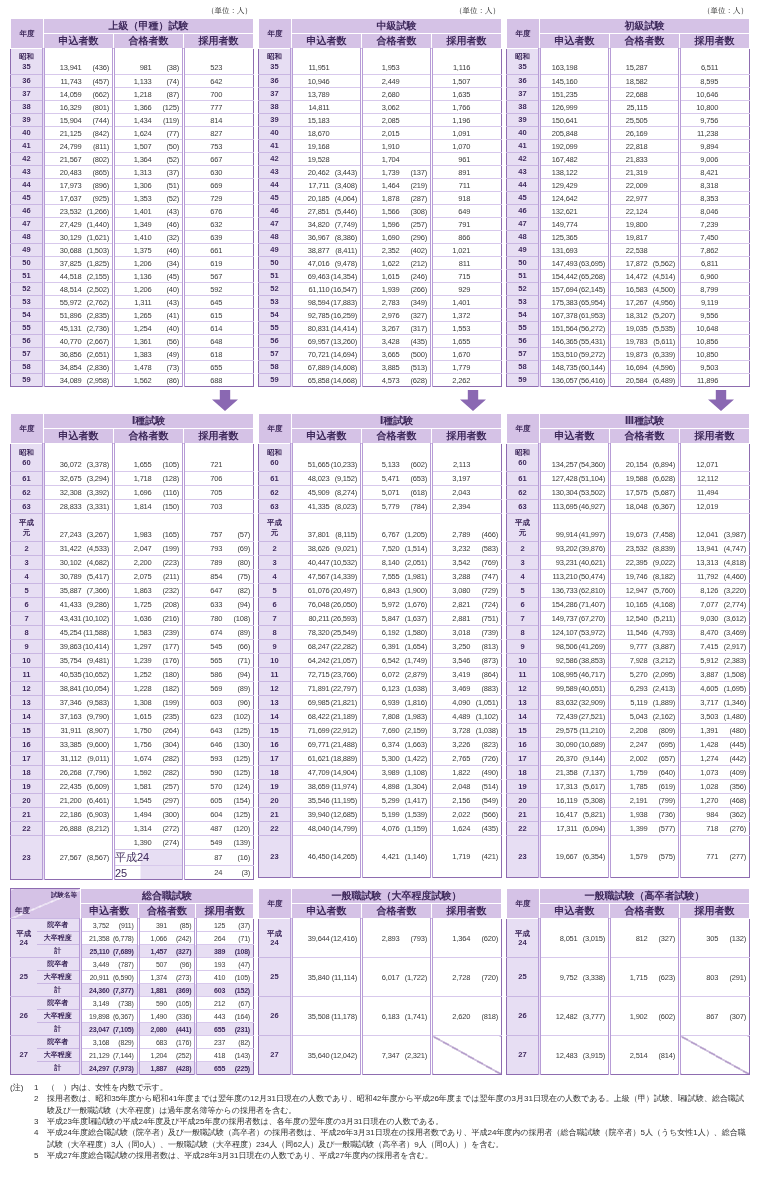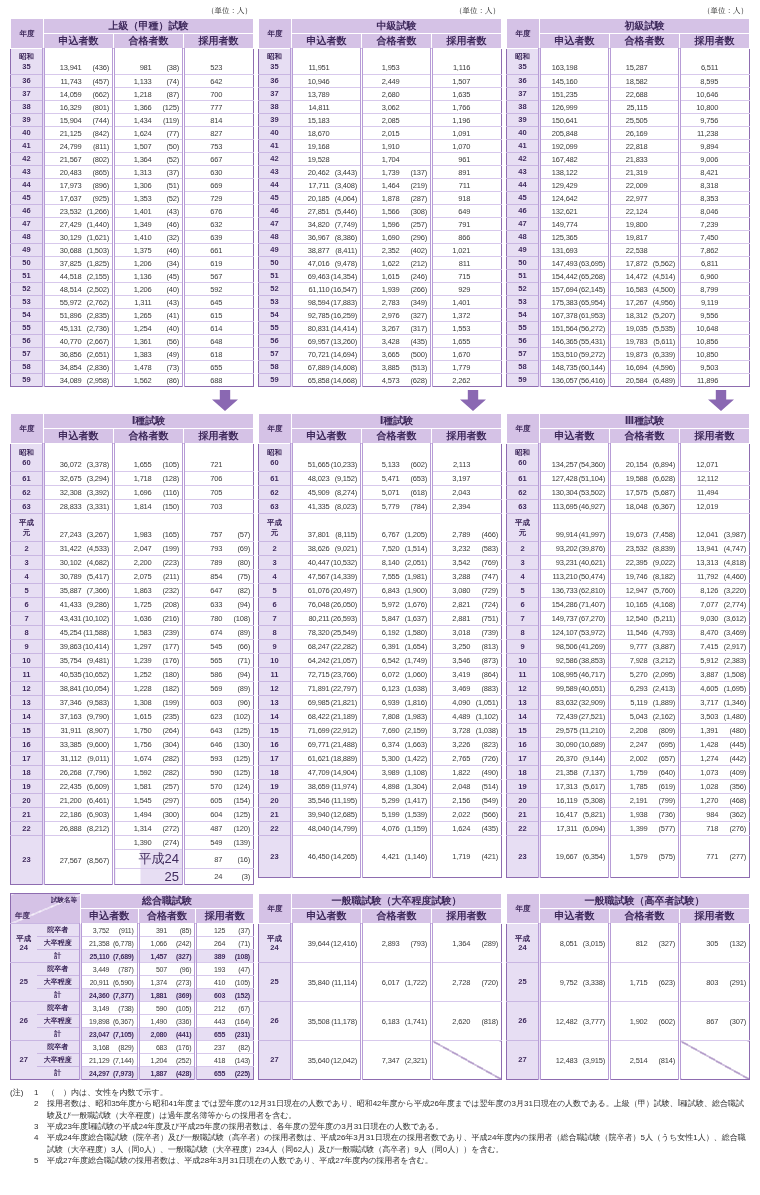--- a/index.html
+++ b/index.html
@@ -17,21 +17,21 @@
 .yhd{font-size:7.5px}
 td.yc{border-top:1px solid #c9b6e2;background:#e7def3;font-weight:bold;color:#3f2a5c;text-align:center;vertical-align:middle;font-size:7.5px;line-height:1.25}
 td.num{border-top:1px solid #d8c9ec;border-left:3px double #b79cd6;padding:0 3px;background:#fff;vertical-align:middle;font-size:7.5px;color:#3a3a3a}
 .cw{display:flex;align-items:center;width:100%}
 .v{flex:1;text-align:right;letter-spacing:-0.2px;white-space:nowrap}
 .p{width:45%;text-align:right;letter-spacing:-0.2px;white-space:nowrap}
 .s13 tr.r{height:13px}.s13 tr.era{height:26px}
 .s14 tr.r{height:14px}.s14 tr.era{height:28px}
 tr.tall{height:42px !important}
 tr.era td.num{vertical-align:bottom;padding-bottom:2px}
-td.yearlab{background:linear-gradient(90deg,#fff 38%,#e7def3 38%);text-align:right;padding-right:3px;color:#3f2a5c;font-size:13px;border-top:1px solid #d8c9ec;border-left:3px double #b79cd6}
+td.yearlab{background:linear-gradient(90deg,#fff 38%,#e7def3 38%);text-align:left;padding-right:3px;color:#3f2a5c;font-size:11px;border-top:1px solid #d8c9ec;border-left:3px double #b79cd6}
 .sogo tr.r{height:13px}
 .sogo td.num{font-size:7px}
 .sogo .p{width:50%}
 .sogo td.lab{font-size:7px}
 tr.trow td{background:#e7def3;font-weight:bold;color:#3f2a5c}
 .ippan tr.r{height:39px}
 td.slash{background-image:linear-gradient(to right top,transparent calc(50% - 0.6px),#9b7cb8 calc(50% - 0.6px),#9b7cb8 calc(50% + 0.6px),transparent calc(50% + 0.6px))}
 th.corner{position:relative;background-color:#d5c2e6;background-image:linear-gradient(to bottom right,transparent calc(50% - 0.5px),#fff calc(50% - 0.5px),#fff calc(50% + 0.5px),transparent calc(50% + 0.5px))}
 .ctr{position:absolute;top:2px;right:3px;font-size:6.5px;font-weight:bold;color:#3f2a5c}
 .cbl{position:absolute;bottom:2px;left:4px;font-size:7.5px;font-weight:bold;color:#3f2a5c}
@@ -2638,21 +2638,21 @@
                 <td class="yc">11</td>
                 <td class="num">
                   <div class="cw">
                     <span class="v">72,715</span>
                     <span class="p">(23,766)</span>
                   </div>
                 </td>
                 <td class="num">
                   <div class="cw">
                     <span class="v">6,072</span>
-                    <span class="p">(1,060)</span>
+                    <span class="p">(2,879)</span>
                   </div>
                 </td>
                 <td class="num">
                   <div class="cw">
                     <span class="v">3,419</span>
                     <span class="p">(864)</span>
                   </div>
                 </td>
               </tr>
               <tr class="r">
@@ -3816,21 +3816,21 @@
                 </td>
                 <td class="num">
                   <div class="cw">
                     <span class="v">2,893</span>
                     <span class="p">(793)</span>
                   </div>
                 </td>
                 <td class="num">
                   <div class="cw">
                     <span class="v">1,364</span>
-                    <span class="p">(289)</span>
+                    <span class="p">(620)</span>
                   </div>
                 </td>
               </tr>
               <tr class="r">
                 <td class="yc">25</td>
                 <td class="num">
                   <div class="cw">
                     <span class="v">35,840</span>
                     <span class="p">(11,114)</span>
                   </div>

